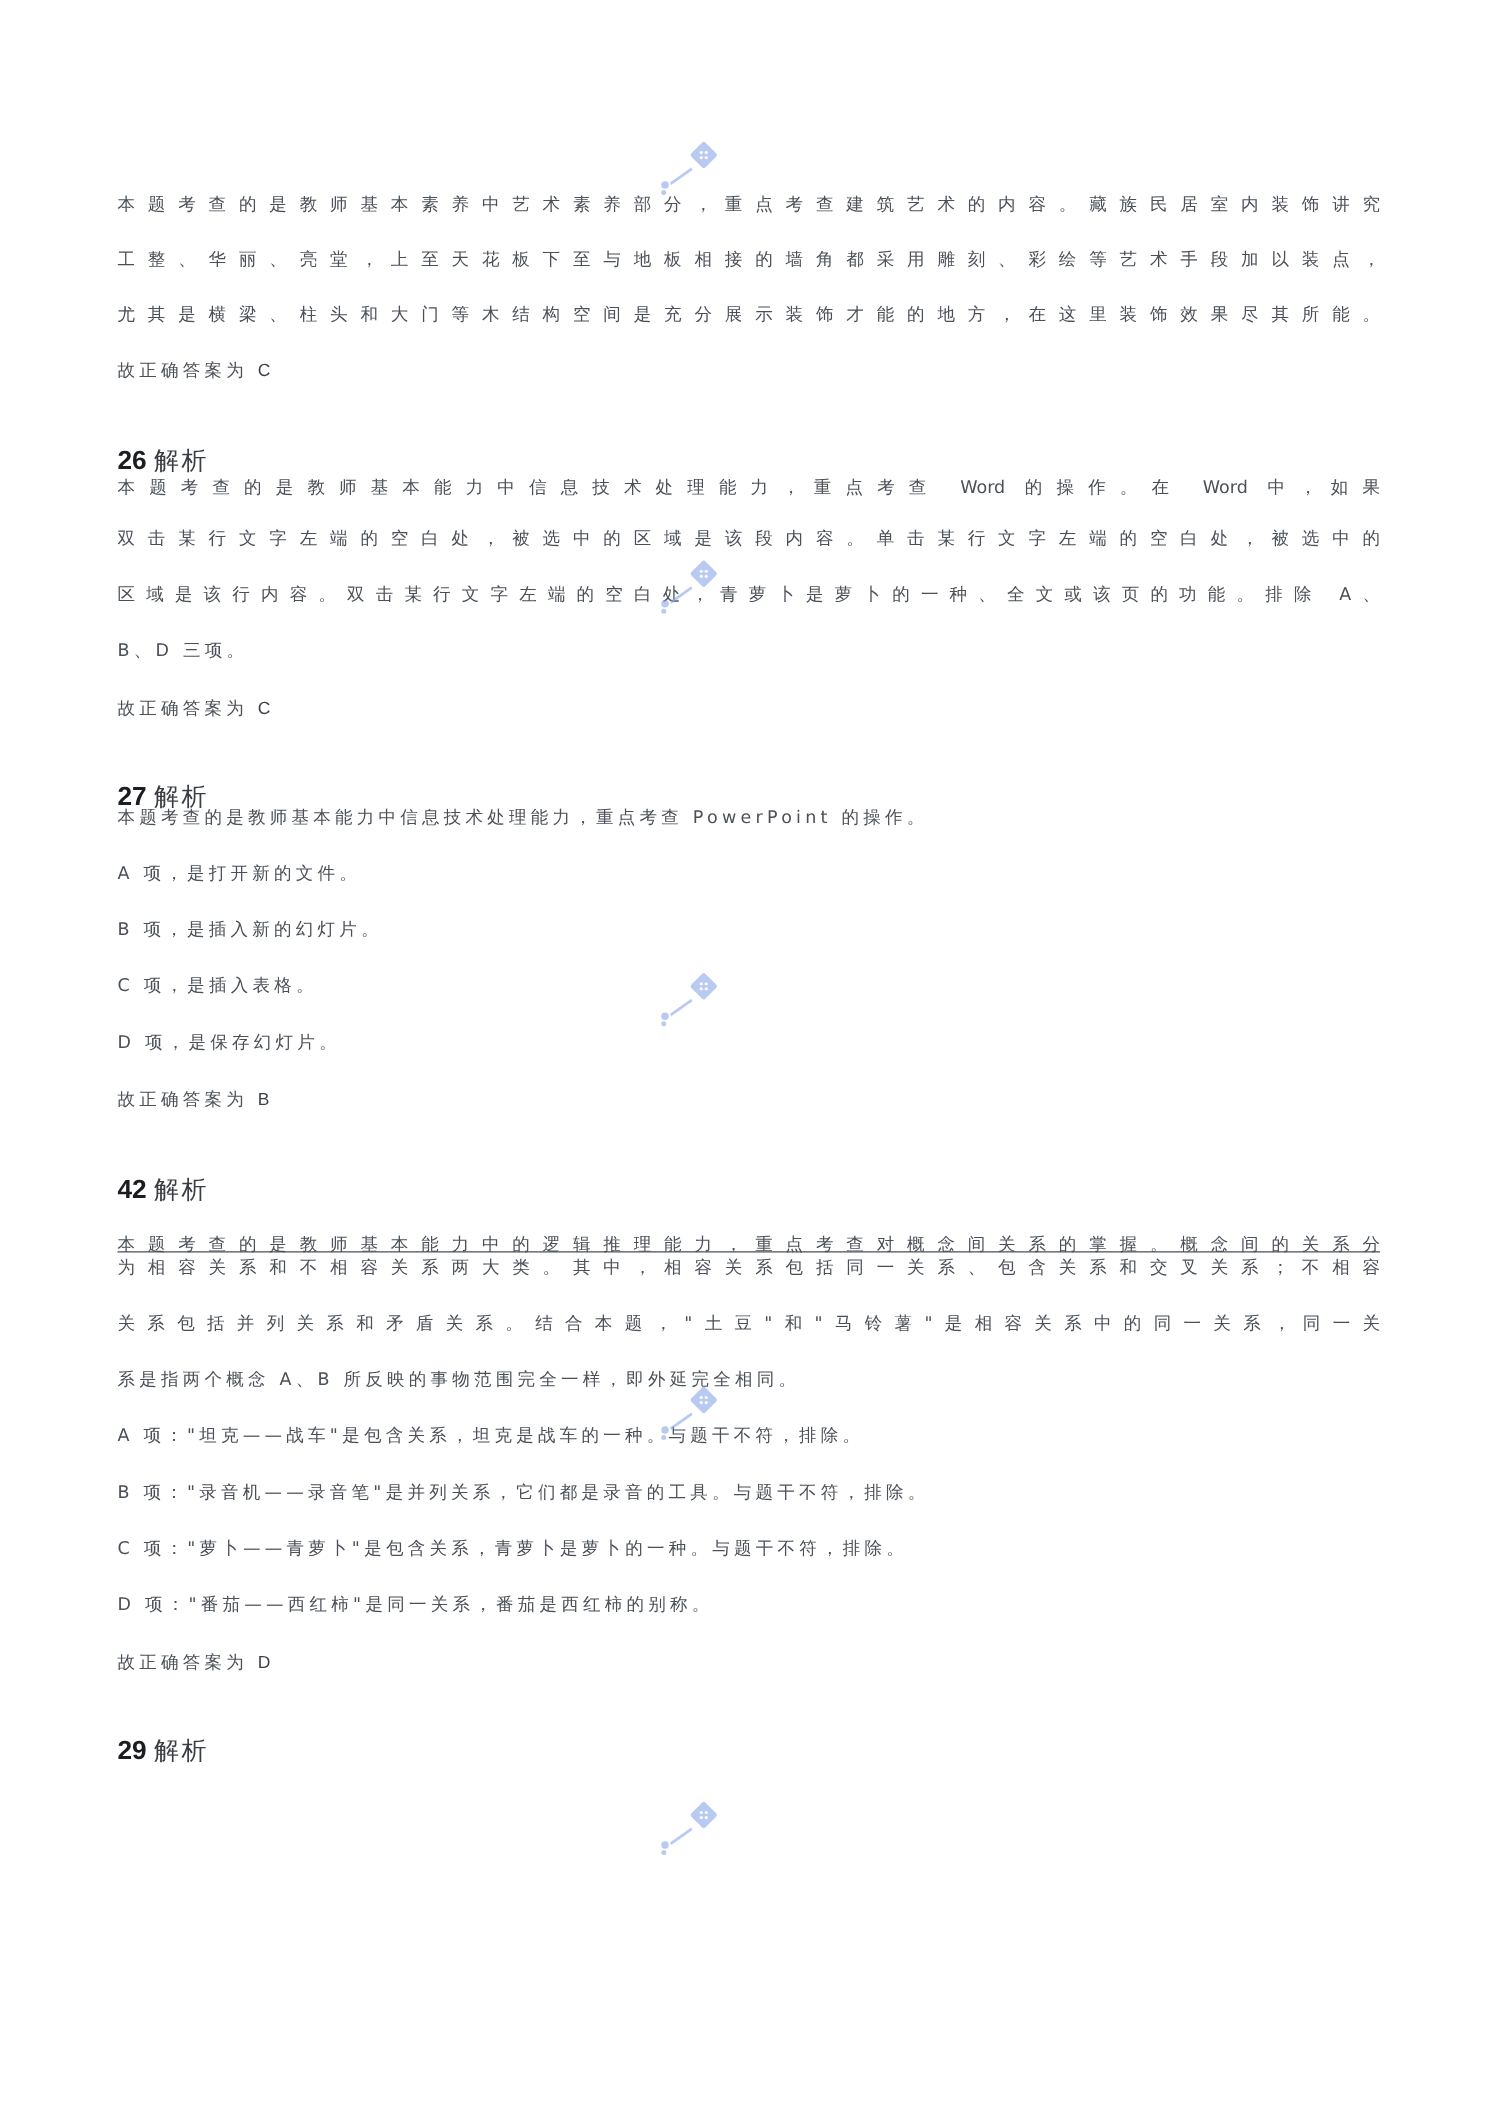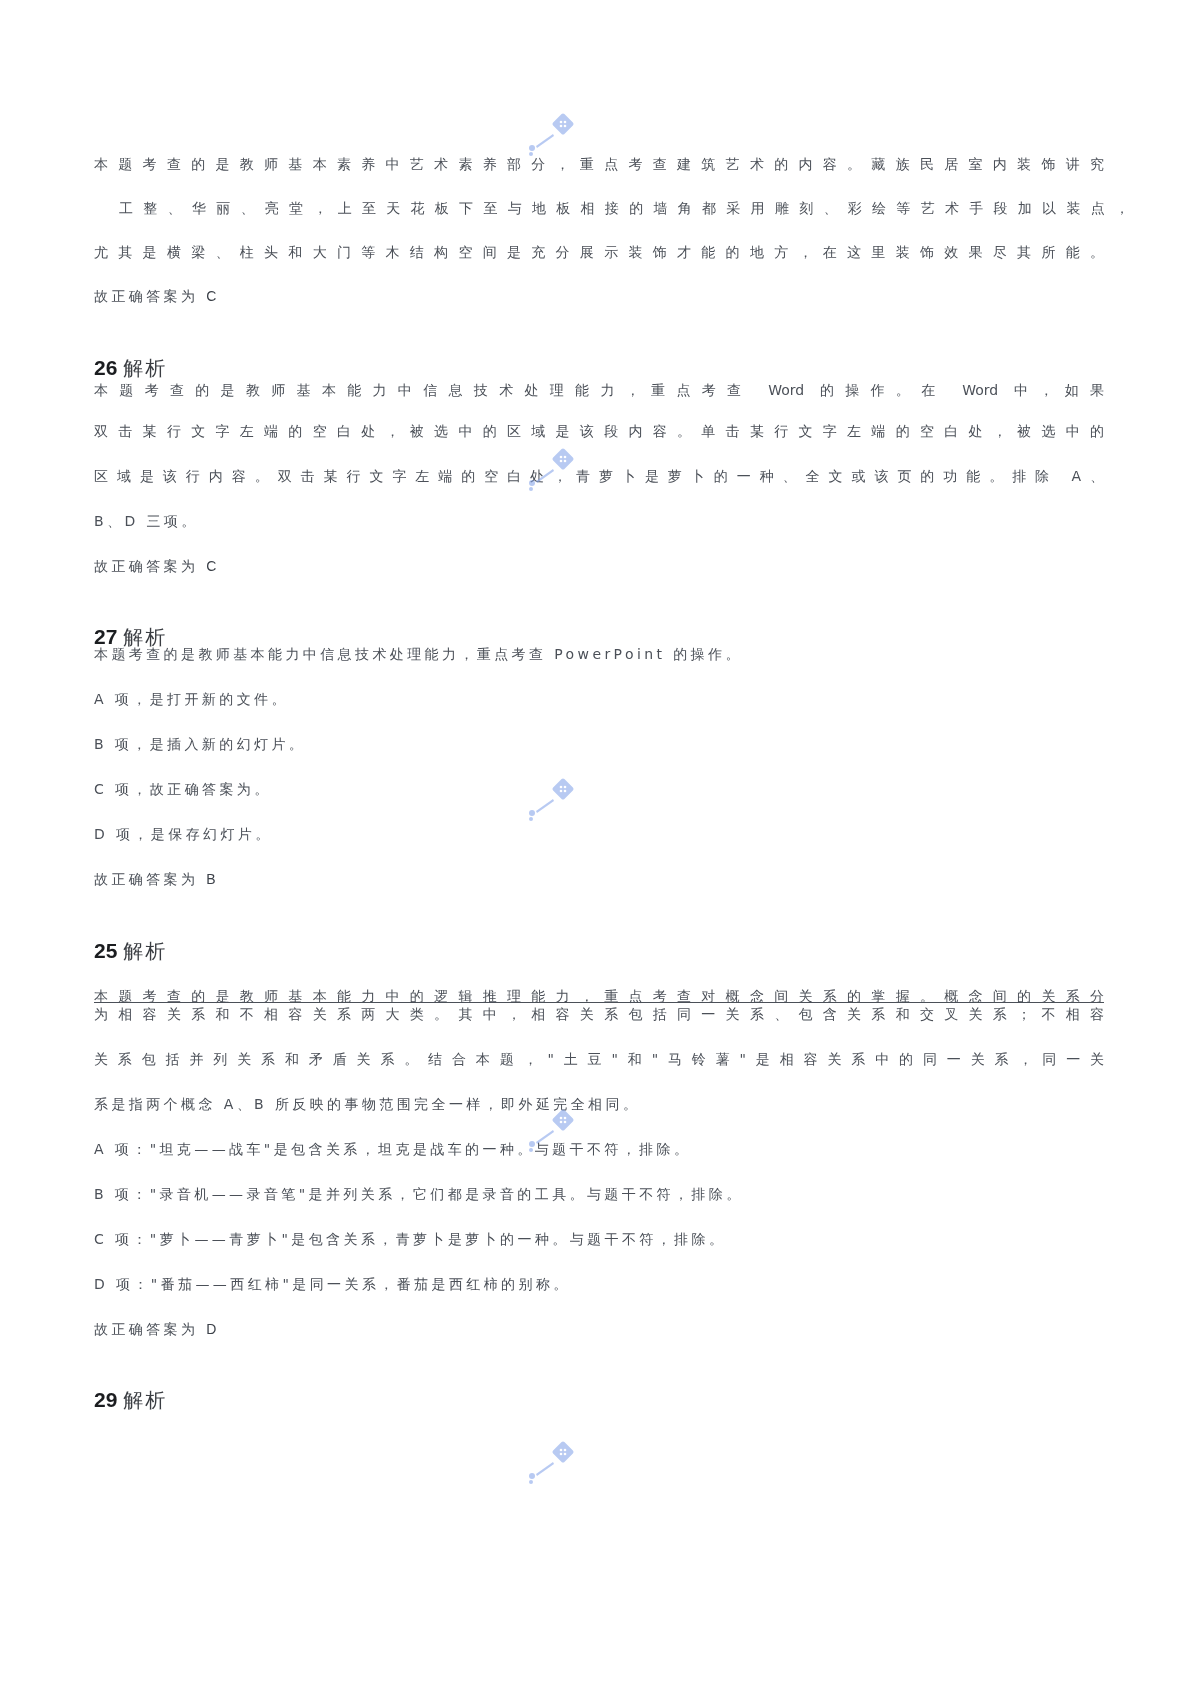--- a/index.html
+++ b/index.html
@@ -65,21 +65,21 @@
       height: 44px;
       opacity: 0.55;
     }
   </style>
 </head>
 <body>
 
 <div class="page">
 
   <div class="line just" style="top:0px;">本题考查的是教师基本素养中艺术素养部分，重点考查建筑艺术的内容。藏族民居室内装饰讲究</div>
-  <div class="line just" style="top:44px;margin-left:25px;">工整、华丽、亮堂，上至天花板下至与地板相接的墙角都采用雕刻、彩绘等艺术手段加以装点，</div>
+  <div class="line just" style="top:44px;">工整、华丽、亮堂，上至天花板下至与地板相接的墙角都采用雕刻、彩绘等艺术手段加以装点，</div>
   <div class="line just" style="top:88px;">尤其是横梁、柱头和大门等木结构空间是充分展示装饰才能的地方，在这里装饰效果尽其所能。</div>
   <div class="line" style="top:132px;">
     <span>故正确答案为</span>
     <span class="latin">C</span>
   </div>
 
   <div class="heading" style="top:176px;">
     <span>26</span>
     <span class="cn">解析</span>
   </div>
@@ -92,29 +92,29 @@
     <span class="latin">C</span>
   </div>
 
   <div class="heading" style="top:445px;">
     <span>27</span>
     <span class="cn">解析</span>
   </div>
   <div class="line" style="top:490px;">本题考查的是教师基本能力中信息技术处理能力，重点考查 PowerPoint 的操作。</div>
   <div class="line" style="top:535px;">A 项，是打开新的文件。</div>
   <div class="line" style="top:580px;">B 项，是插入新的幻灯片。</div>
-  <div class="line" style="top:625px;">C 项，故正确答案为。</div>
+  <div class="line" style="top:625px;">C 项，是插入表格。</div>
   <div class="line" style="top:670px;">D 项，是保存幻灯片。</div>
   <div class="line" style="top:715px;">
     <span>故正确答案为</span>
     <span class="latin">B</span>
   </div>
 
   <div class="heading" style="top:759px;">
-    <span>25</span>
+    <span>42</span>
     <span class="cn">解析</span>
   </div>
   <div class="line just" style="top:832px;text-decoration:underline;">本题考查的是教师基本能力中的逻辑推理能力，重点考查对概念间关系的掌握。概念间的关系分</div>
   <div class="line just" style="top:850px;">为相容关系和不相容关系两大类。其中，相容关系包括同一关系、包含关系和交叉关系；不相容</div>
   <div class="line just" style="top:895px;">关系包括并列关系和矛盾关系。结合本题，"土豆"和"马铃薯"是相容关系中的同一关系，同一关</div>
   <div class="line" style="top:940px;">系是指两个概念 A、B 所反映的事物范围完全一样，即外延完全相同。</div>
   <div class="line" style="top:985px;">A 项："坦克——战车"是包含关系，坦克是战车的一种。与题干不符，排除。</div>
   <div class="line" style="top:1030px;">B 项："录音机——录音笔"是并列关系，它们都是录音的工具。与题干不符，排除。</div>
   <div class="line" style="top:1075px;">C 项："萝卜——青萝卜"是包含关系，青萝卜是萝卜的一种。与题干不符，排除。</div>
   <div class="line" style="top:1120px;">D 项："番茄——西红柿"是同一关系，番茄是西红柿的别称。</div>

